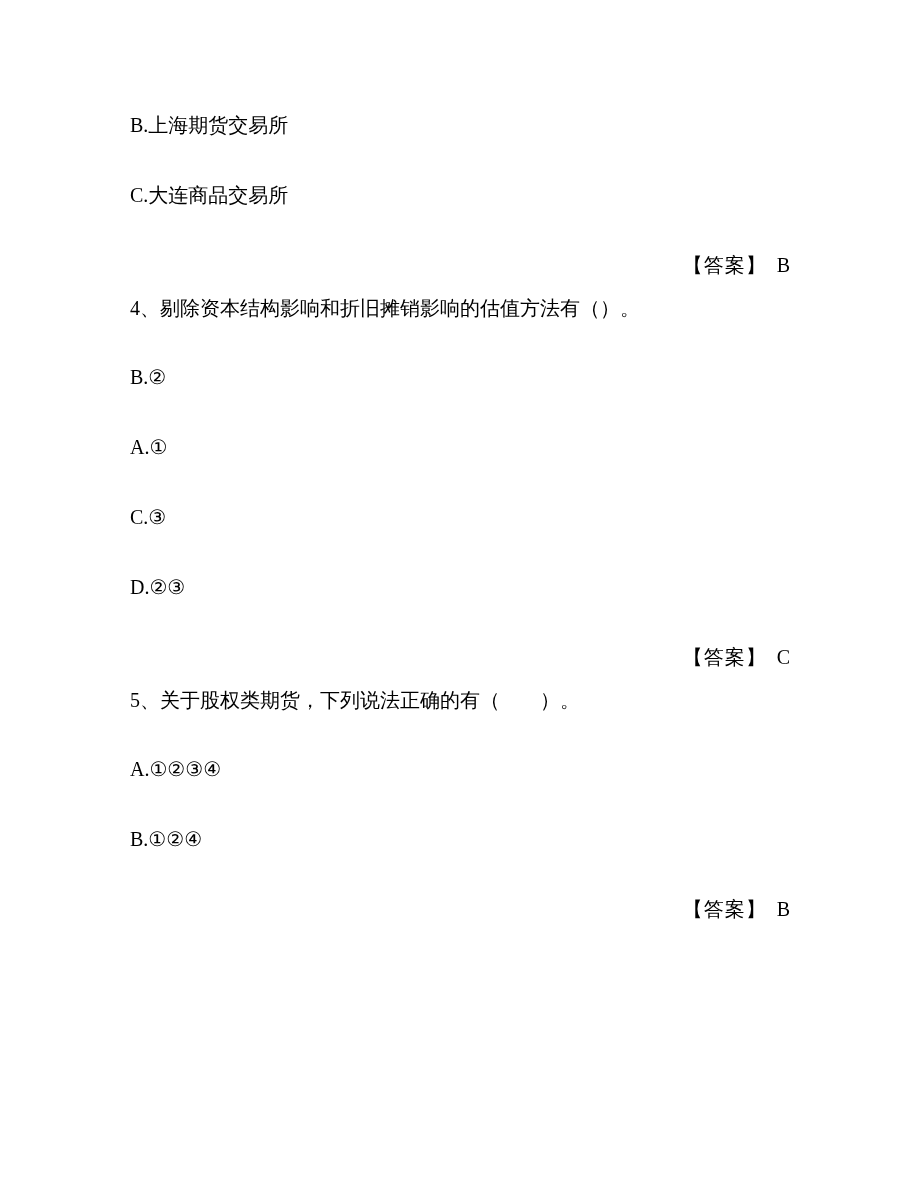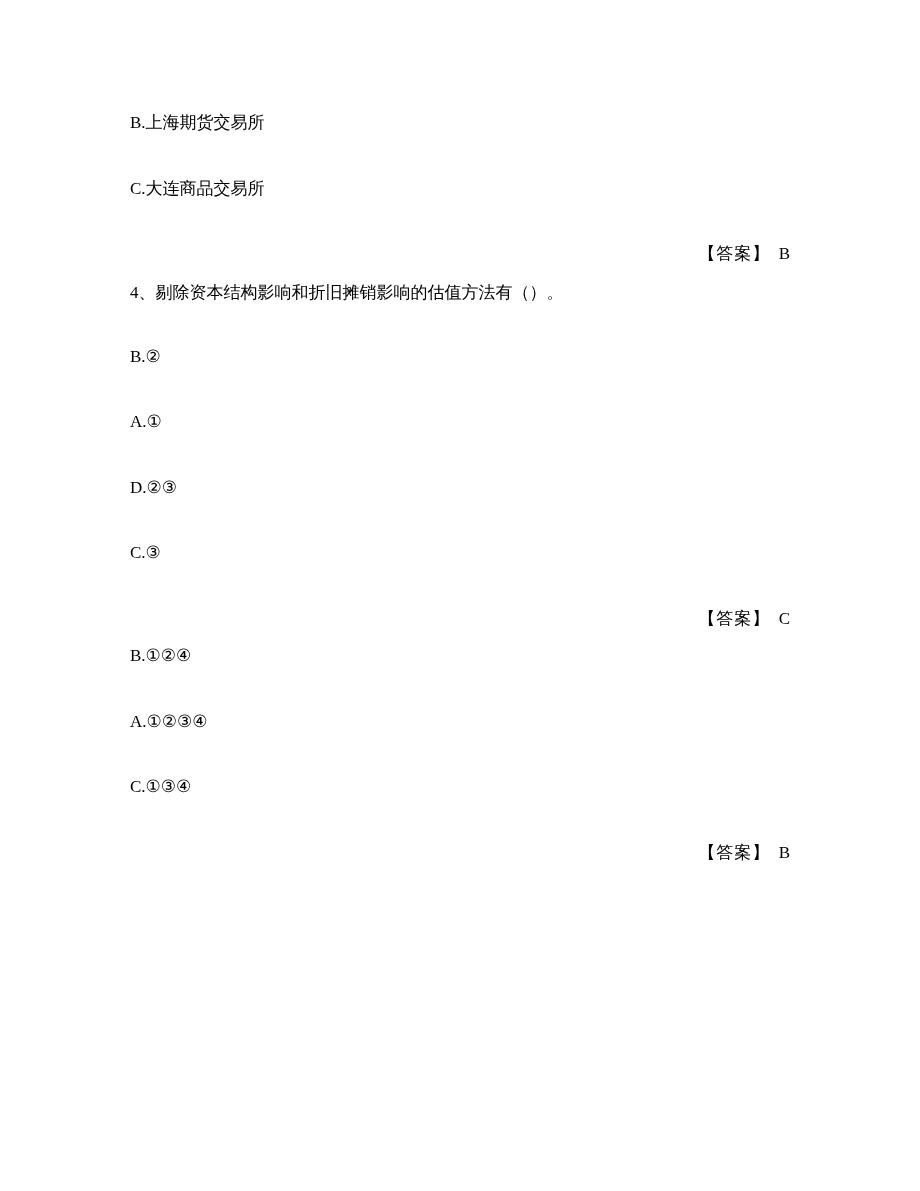--- a/index.html
+++ b/index.html
@@ -7,21 +7,21 @@
       padding: 0;
       background: #fff;
       font-family: "SimSun", "宋体", serif;
       color: #000;
       width: 920px;
       height: 1191px;
       box-sizing: border-box;
     }
     .page {
       padding: 110px 130px 60px 130px;
-      font-size: 17px;
+      font-size: 20px;
       line-height: 1.5;
     }
     .option {
       margin-bottom: 40px;
     }
     .answer {
       margin-bottom: 12px;
       text-align: right;
     }
     .question {
@@ -40,28 +40,28 @@
   <div class="option">B.上海期货交易所</div>
   <div class="option">C.大连商品交易所</div>
   <div class="answer">
     <span class="answer-label">【答案】</span>
     &nbsp;<span>B</span>
   </div>
 
   <div class="question">4、剔除资本结构影响和折旧摊销影响的估值方法有（）。</div>
   <div class="option">B.②</div>
   <div class="option">A.①</div>
+  <div class="option">C.③</div>
   <div class="option">D.②③</div>
-  <div class="option">C.③</div>
   <div class="answer">
     <span class="answer-label">【答案】</span>
     &nbsp;<span>C</span>
   </div>
 
+  <div class="question">5、关于股权类期货，下列说法正确的有（　　）。</div>
+  <div class="option">A.①②③④</div>
   <div class="option">B.①②④</div>
-  <div class="option">A.①②③④</div>
-  <div class="option">C.①③④</div>
   <div class="answer">
     <span class="answer-label">【答案】</span>
     &nbsp;<span>B</span>
   </div>
 
 </div>
 
 </body></html>

